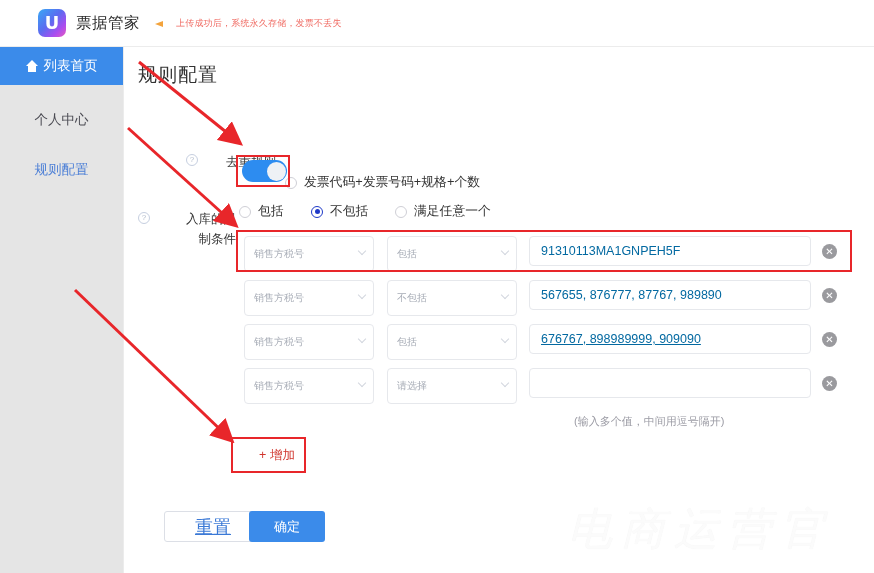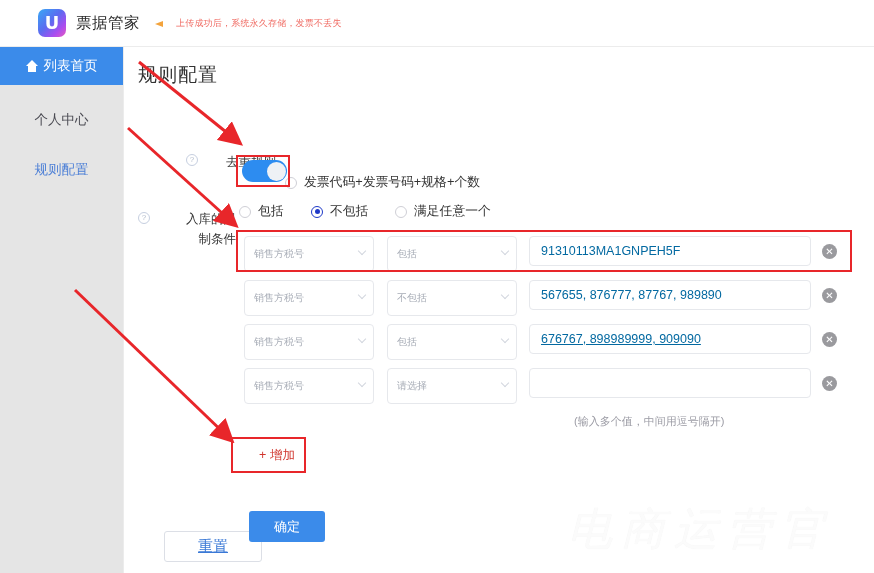--- a/index.html
+++ b/index.html
@@ -353,25 +353,24 @@
   }
 
   .btn-reset {
     position: absolute;
     left: 40px; top: 511px;
     width: 98px; height: 31px;
     border: 1px solid #dcdfe6;
     border-radius: 3px;
     background: #fff;
     display: flex; align-items: center; justify-content: center;
-    font-size: 15px;
+    font-size: 18px;
     color: #3b79d6;
     text-decoration: underline;
     cursor: pointer;
-    margin-top: 20px;
   }
   .btn-confirm {
     position: absolute;
     left: 125px; top: 511px;
     width: 76px; height: 31px;
     border-radius: 3px;
     background: #3b8bea;
     display: flex; align-items: center; justify-content: center;
     font-size: 13px;
     color: #fff;

